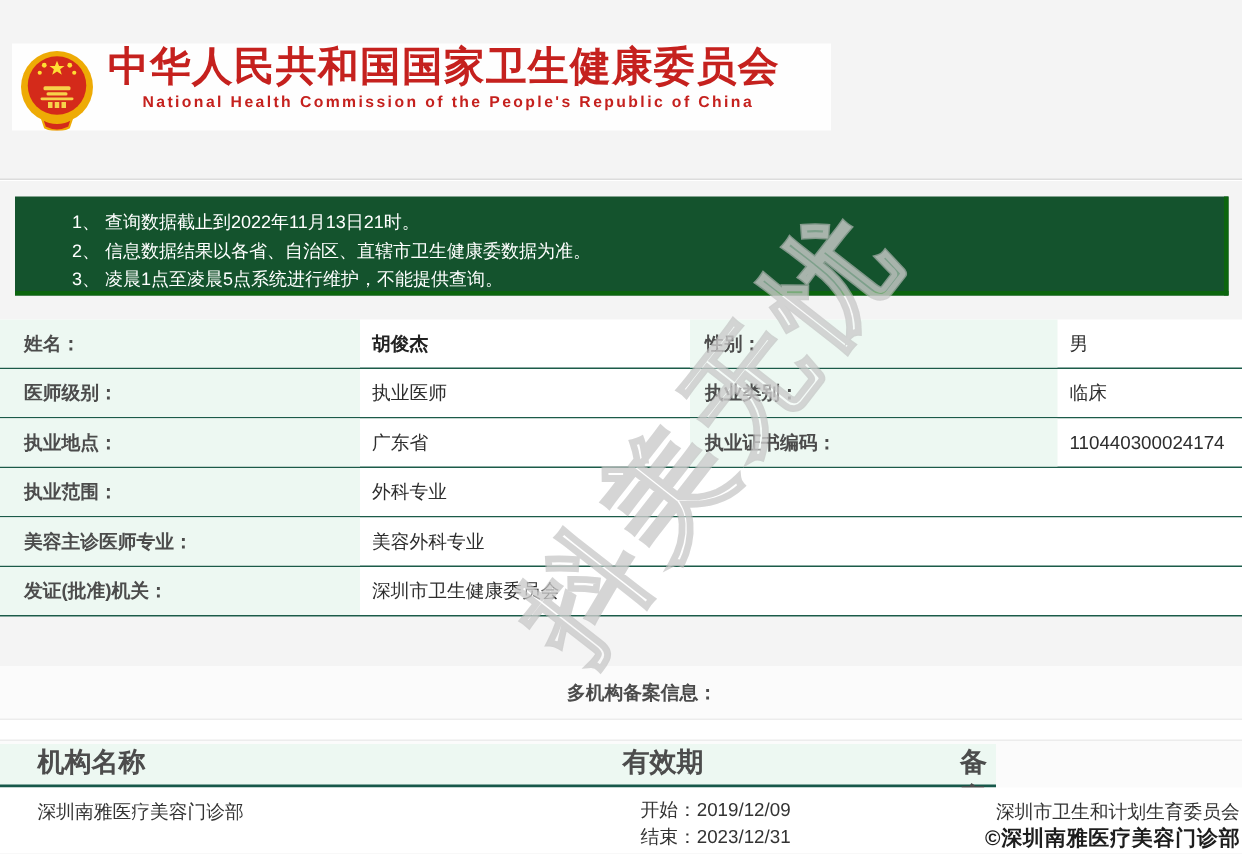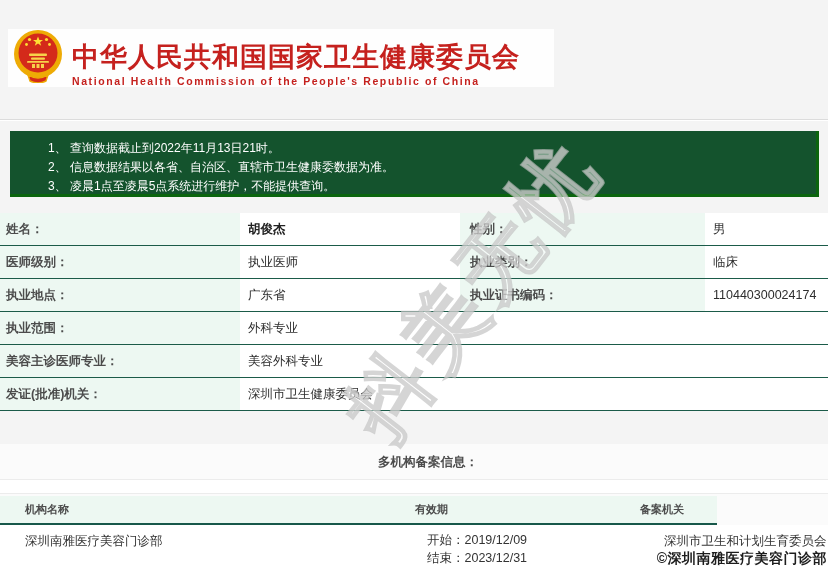--- a/index.html
+++ b/index.html
@@ -8,31 +8,31 @@
     background:#f4f4f4;
     font-family:"Liberation Sans","DejaVu Sans",sans-serif;
     position:relative;overflow:hidden;
     -webkit-font-smoothing:antialiased;
   }
   .page{position:absolute;inset:0;width:828px;height:569px;background:#f4f4f4;}
 
   
   .header-band{
     position:absolute;left:8px;top:29px;width:546px;height:58px;
-    background:#fefefe;display:flex;align-items:flex-end;
+    background:#fefefe;display:flex;align-items:flex-start;
   }
   .emblem{flex:0 0 auto;margin-left:5px;margin-top:4px;}
   .title-block{margin-left:9px;}
   .site-title{
     font-size:27px;font-weight:bold;color:#c5211e;
     letter-spacing:1px;line-height:30px;white-space:nowrap;
   }
   .site-subtitle{
     font-size:10.5px;font-weight:bold;color:#c5211e;
-    letter-spacing:1.6px;margin-top:3px;white-space:nowrap;
+    letter-spacing:1.6px;margin-top:3px;white-space:nowrap;margin-left:23px;
   }
   .header-divider{
     position:absolute;left:0;top:119px;width:828px;height:1px;
     background:#dcdcdc;border-bottom:1px solid #ffffff;
   }
 
   
   .notice-box{
     position:absolute;left:10px;top:131px;width:768px;height:55px;
     background:#14532d;
@@ -47,41 +47,41 @@
 
   
   .info-table{position:absolute;left:0;top:213px;width:828px;}
   .info-row{
     display:flex;height:32px;line-height:32px;
     background:#ffffff;border-bottom:1px solid #1b5b49;
     font-size:12.5px;
   }
   .cell-label{background:#edf8f2;color:#4c4c4c;font-weight:bold;box-sizing:border-box;}
   .cell-value{color:#2e2e2e;box-sizing:border-box;}
-  .c1{width:240px;padding-left:6px;}
+  .c1{width:240px;padding-left:16px;}
   .c2{width:220px;padding-left:8px;}
   .c3{width:245px;padding-left:10px;}
   .c4{flex:1;padding-left:8px;}
   .c2.wide{flex:1;}
   .bold-val{font-weight:bold;color:#222;}
 
   
   .multi-heading{
     position:absolute;left:0;top:454px;width:828px;
     text-align:center;font-size:12.5px;font-weight:bold;color:#4c4c4c;margin-left:14px;
   }
   .gap-strip{
     position:absolute;left:0;top:479px;width:828px;height:13px;
     background:#ffffff;border-top:1px solid #ececec;border-bottom:1px solid #ececec;
   }
   .org-header{
-    position:absolute;left:0;top:496px;width:717px;height:27px;
+    position:absolute;left:0;top:496px;width:664px;height:27px;
     background:#edf8f2;border-bottom:2px solid #17584a;
-    display:flex;align-items:center;
-    font-size:11px;font-weight:bold;color:#4c4c4c;
+    display:flex;
+    font-size:18px;font-weight:bold;color:#4c4c4c;
   }
   .org-row{
     position:absolute;left:0;top:525px;width:828px;height:44px;
     background:#ffffff;display:flex;font-size:12.5px;color:#333;gap:12px;
   }
   .oc1{width:395px;padding-left:25px;box-sizing:border-box;}
   .oc2{width:225px;box-sizing:border-box;margin-left:20px;}
   .oc3{flex:1;box-sizing:border-box;}
   .org-row .oc1,.org-row .oc3{padding-top:8px;}
   .org-row .oc2{padding-top:6px;line-height:18px;}

